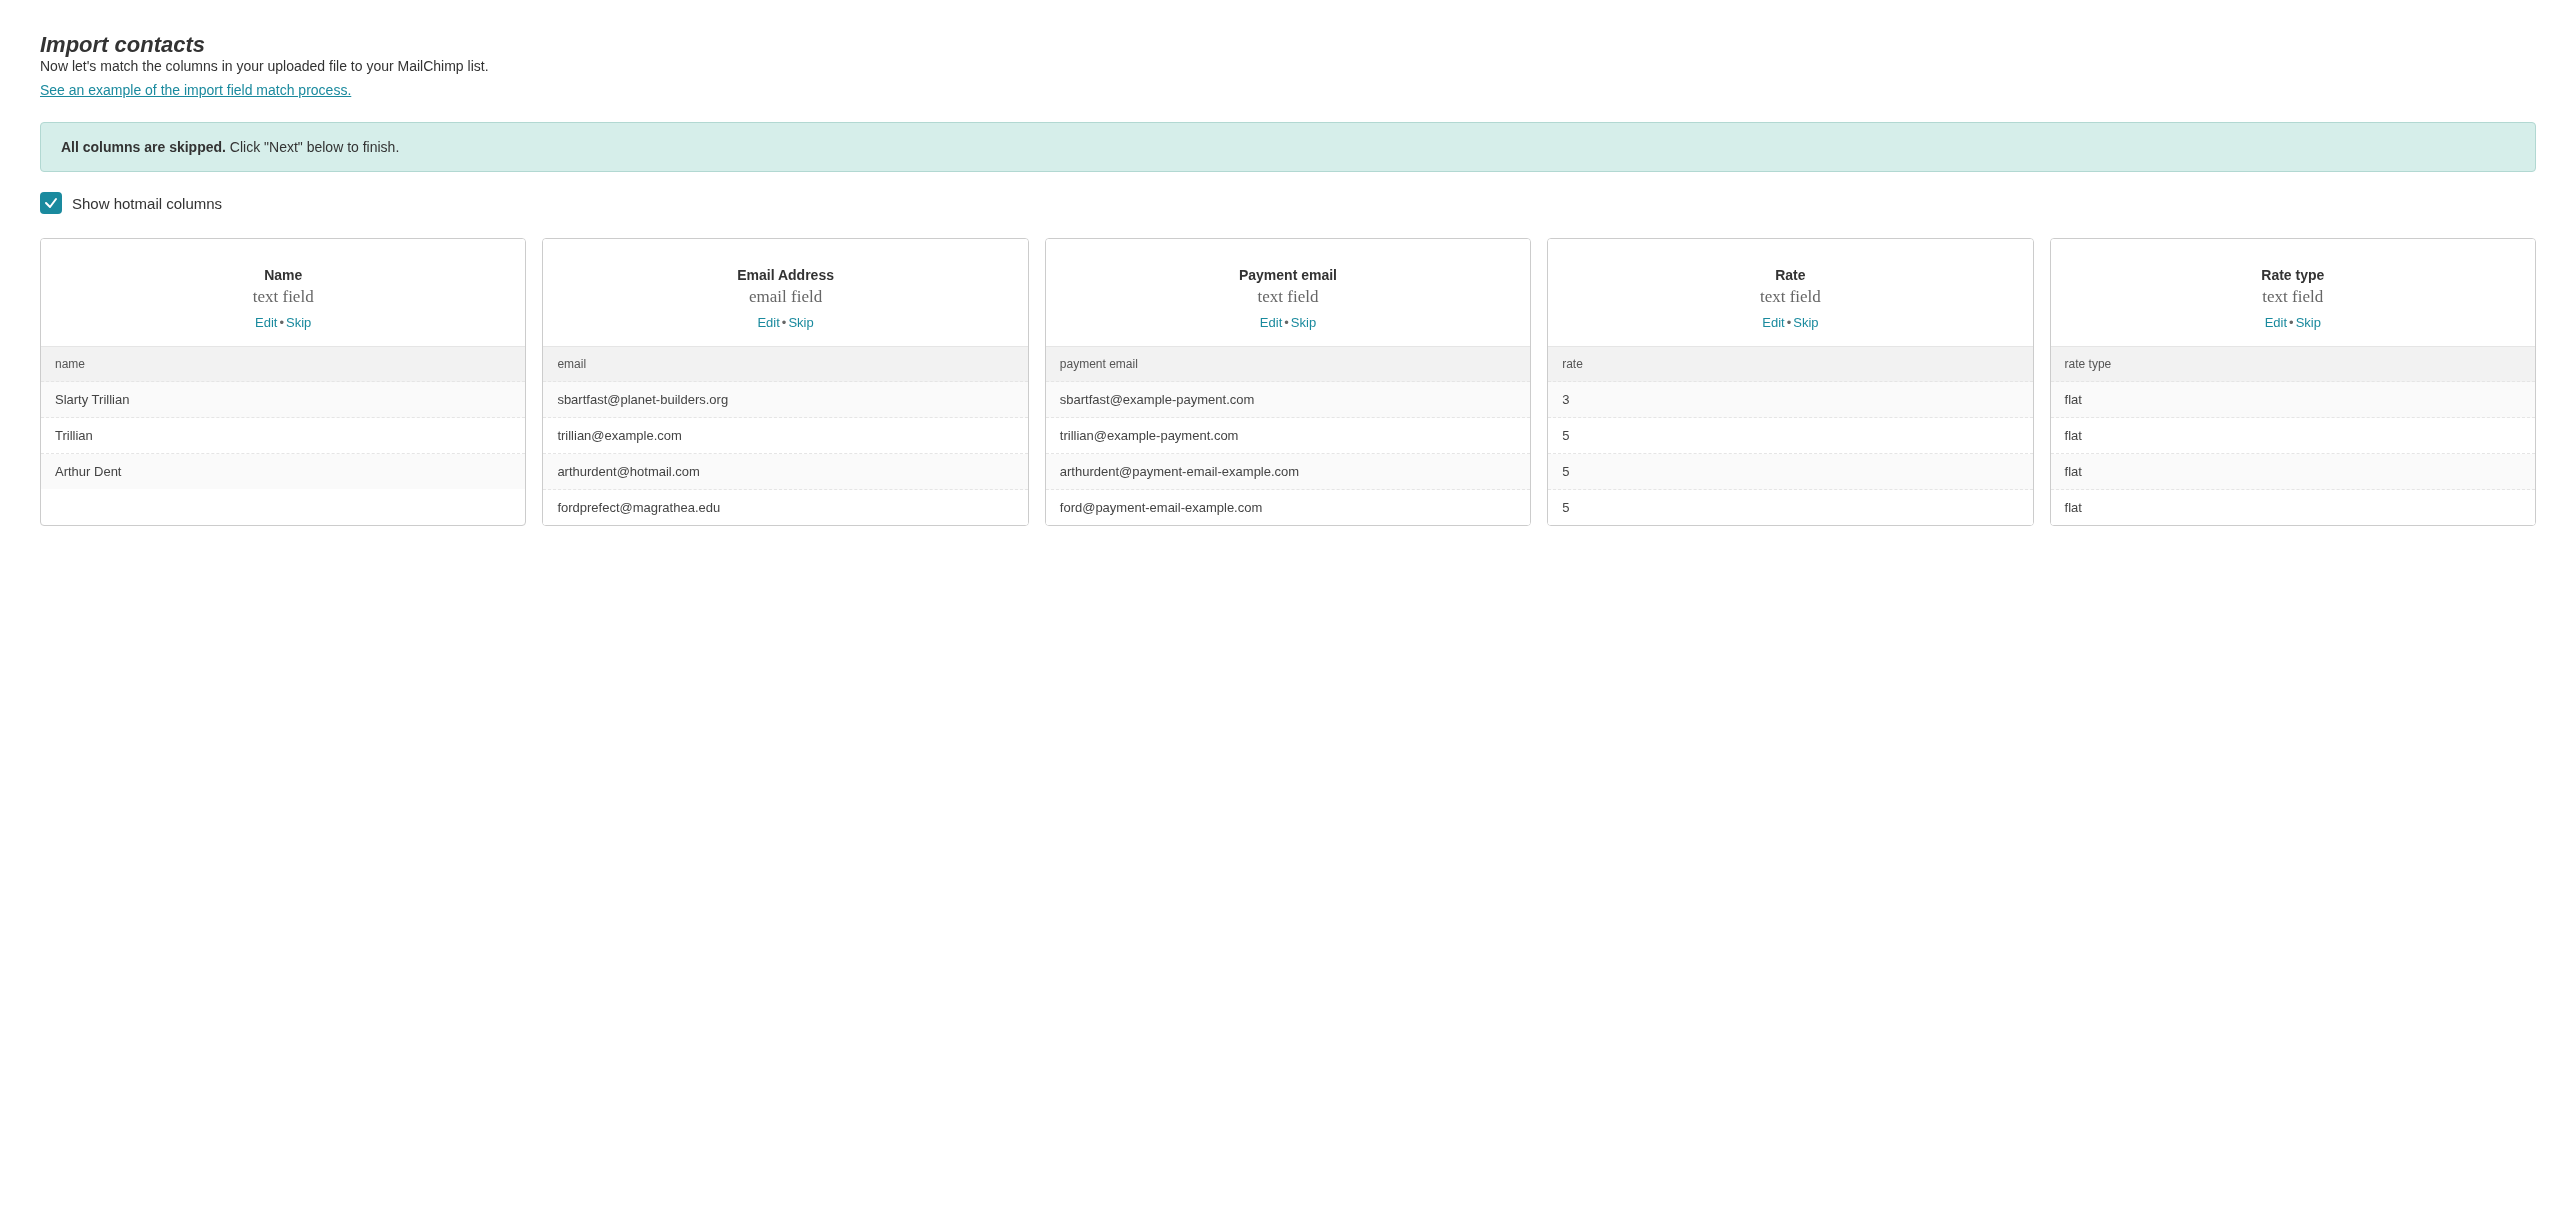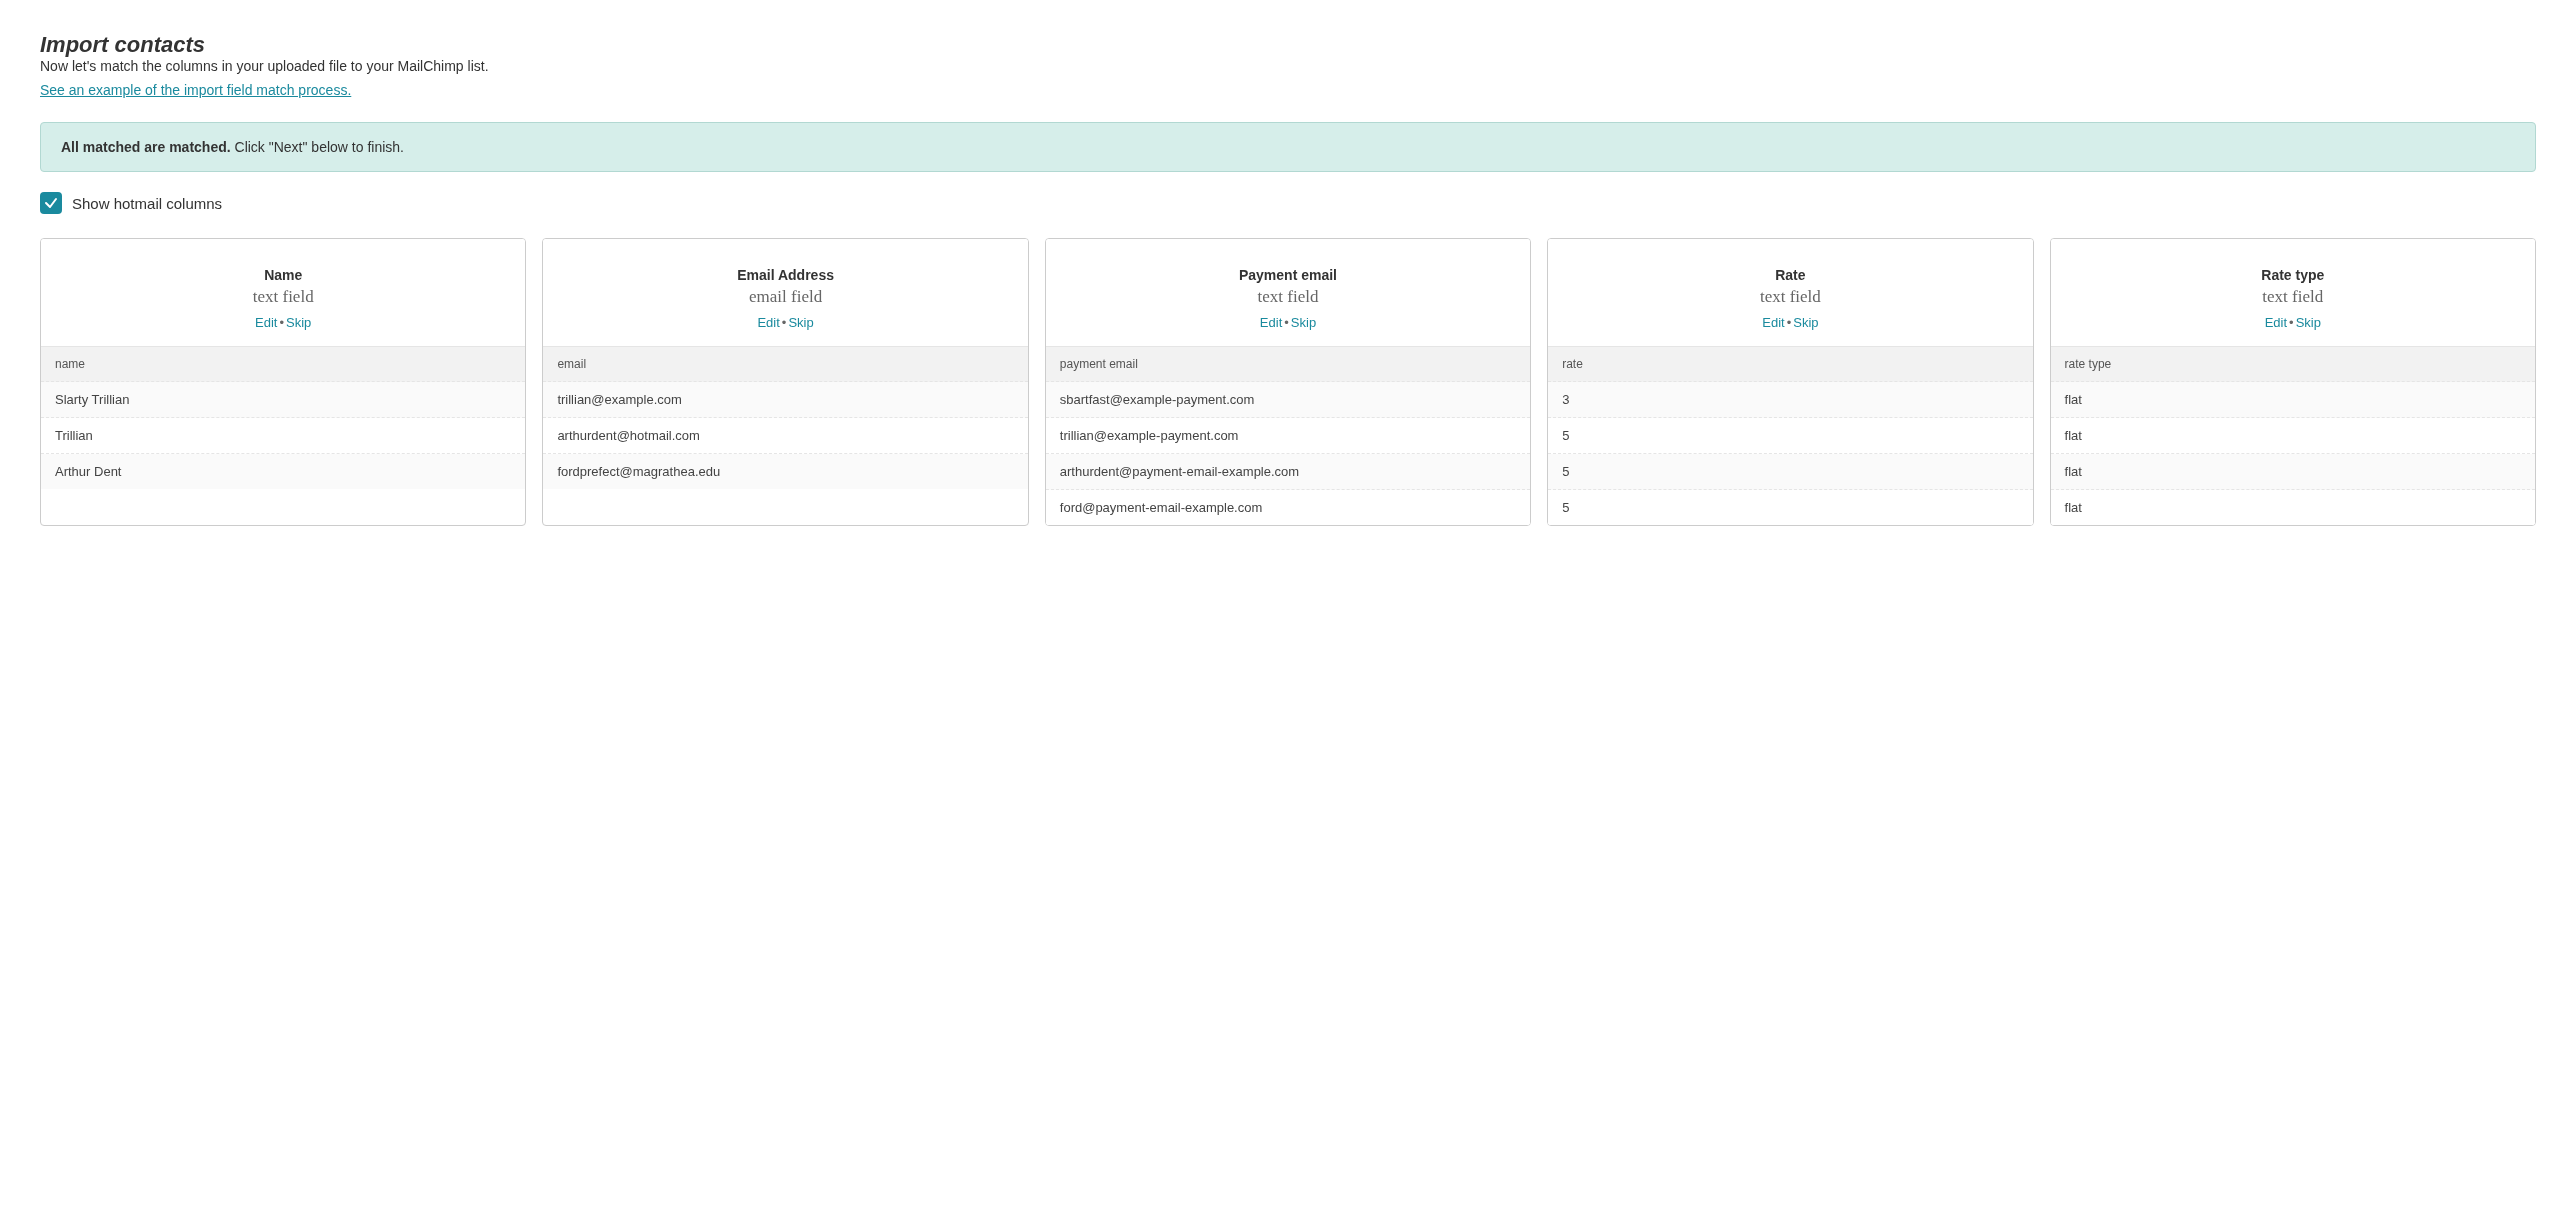--- a/index.html
+++ b/index.html
@@ -135,21 +135,21 @@
 <body>
 
 
 
 <h1 class="page-title">Import contacts</h1>
 
 <p class="subtitle">Now let's match the columns in your uploaded file to your MailChimp list.</p>
 <a class="example-link">See an example of the import field match process.</a>
 
 <div class="alert-box">
-  <strong>All matched are matched.</strong><span> Click "Next" below to finish.</span>
+  <strong>All columns are skipped.</strong><span> Click "Next" below to finish.</span>
 </div>
 
 <div class="show-skipped-row">
   <div class="checkbox-checked">
     <svg viewBox="0 0 14 14" fill="none" xmlns="http://www.w3.org/2000/svg">
       <polyline points="2,7 6,11 12,3" stroke="white" stroke-width="2" stroke-linecap="round" stroke-linejoin="round"></polyline>
     </svg>
   </div>
   <span class="show-skipped-label">Show hotmail columns</span>
 </div>
@@ -177,20 +177,21 @@
         <div class="column-field-name">Email Address</div>
         <div class="column-field-type">email field</div>
         <div class="column-actions">
           <a class="action-link">Edit</a>
           <span class="action-separator"> • </span>
           <a class="action-link">Skip</a>
         </div>
       </div>
       <div class="column-rows">
         <div class="column-row">email</div>
+        <div class="column-row data-row">sbartfast@planet-builders.org</div>
         <div class="column-row data-row">trillian@example.com</div>
         <div class="column-row data-row">arthurdent@hotmail.com</div>
         <div class="column-row data-row">fordprefect@magrathea.edu</div>
       </div>
     </div>
     <div class="column-card">
       <div class="column-header">
         <div class="column-field-name">Payment email</div>
         <div class="column-field-type">text field</div>
         <div class="column-actions">

